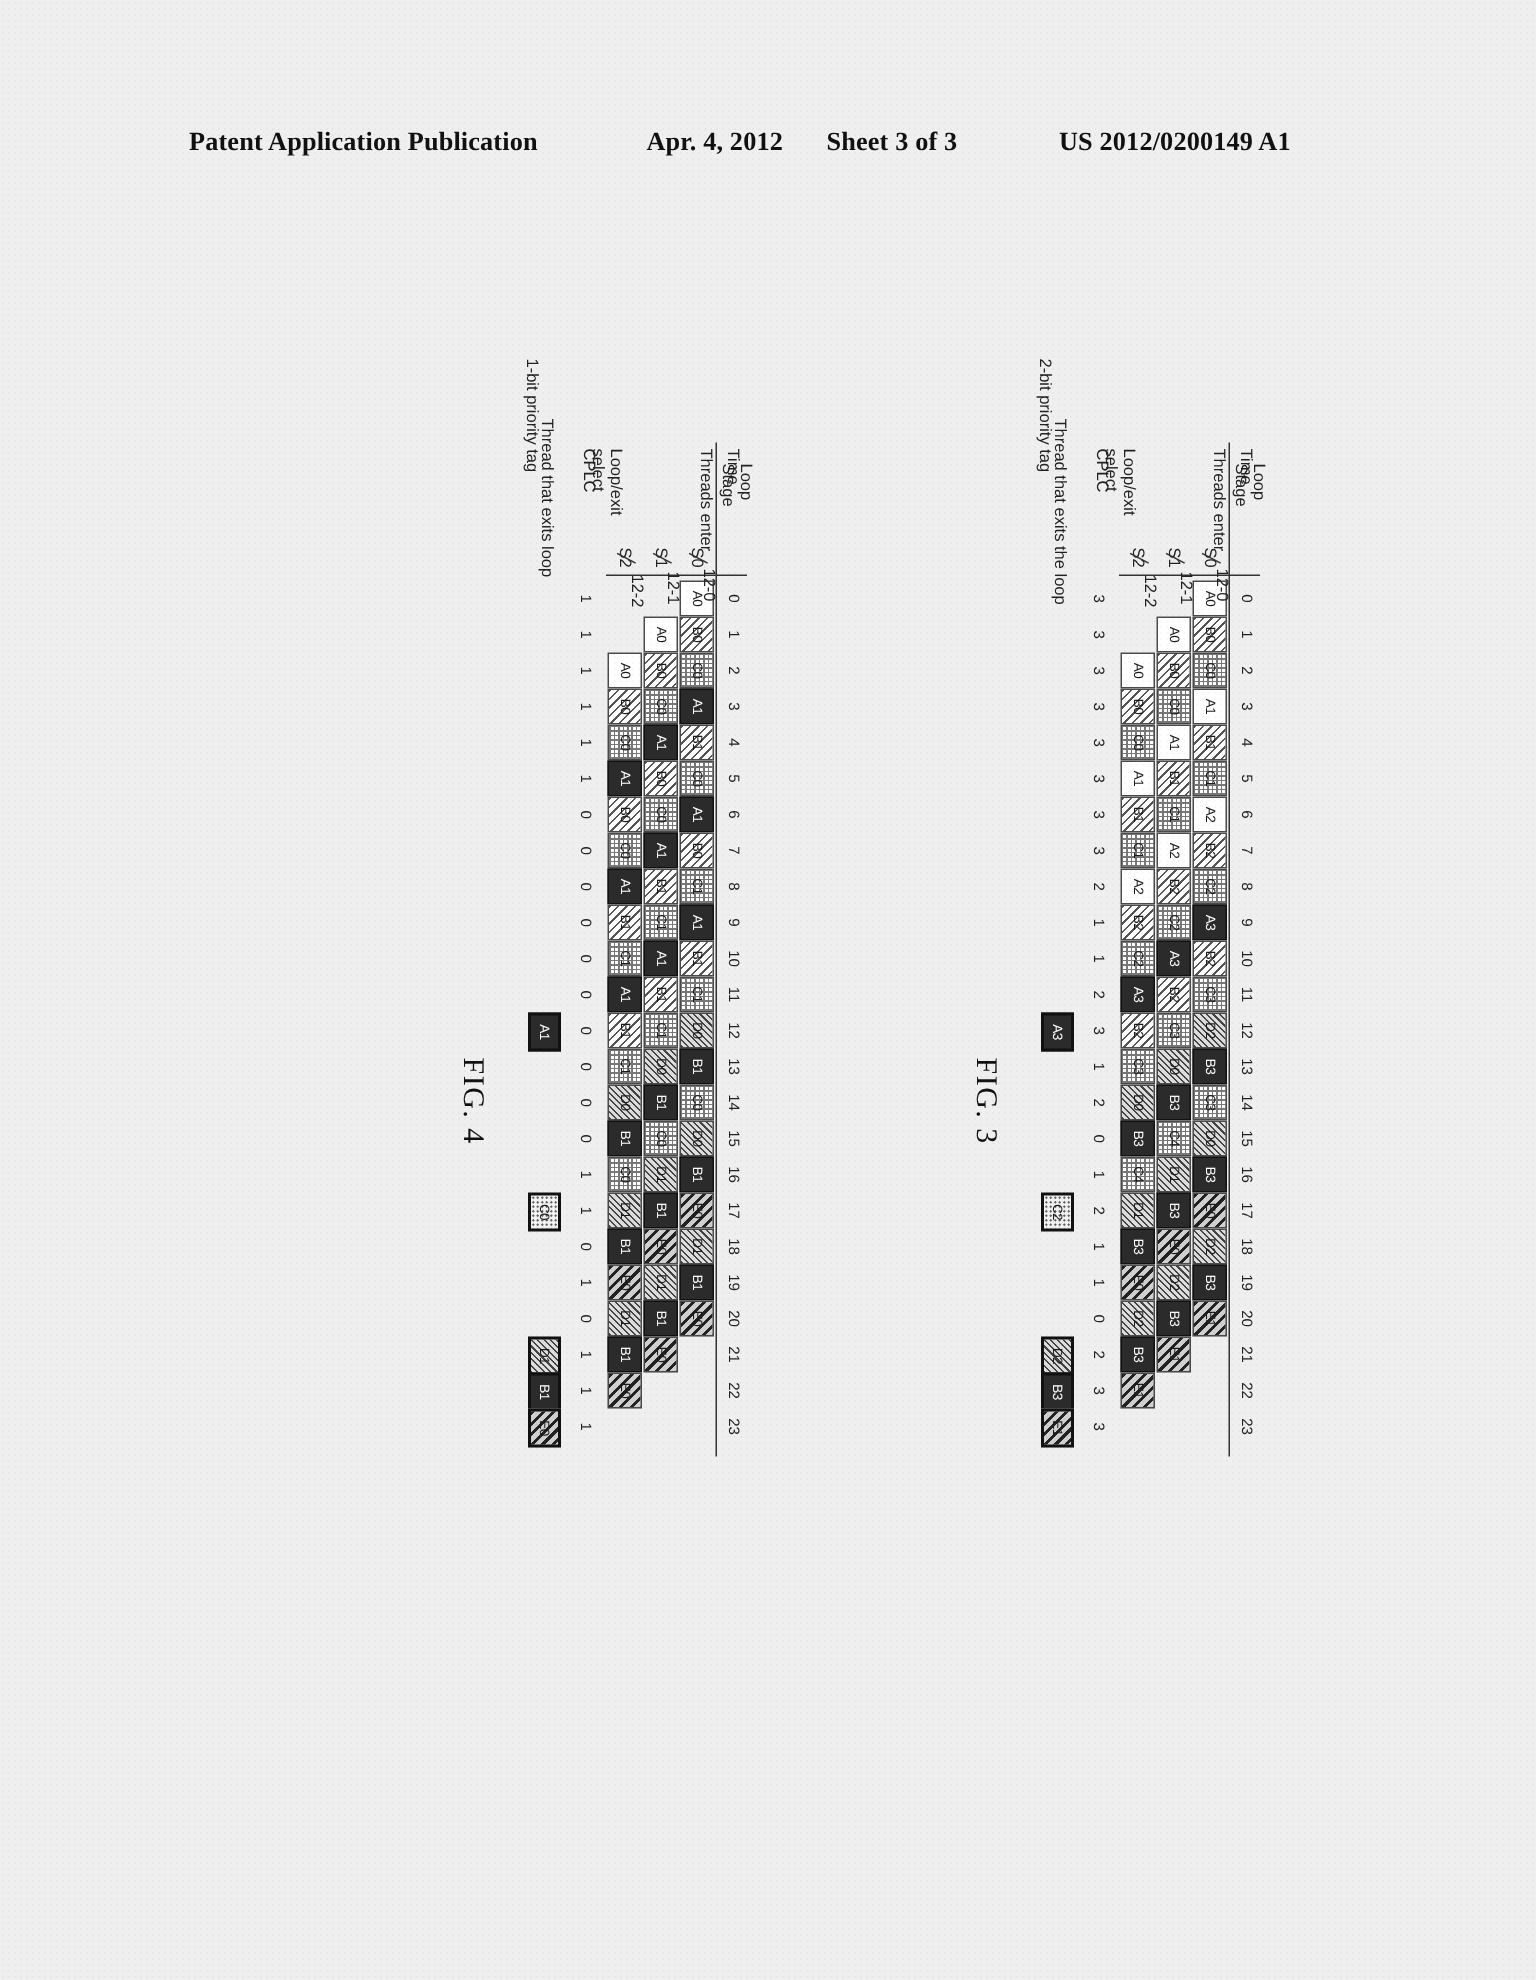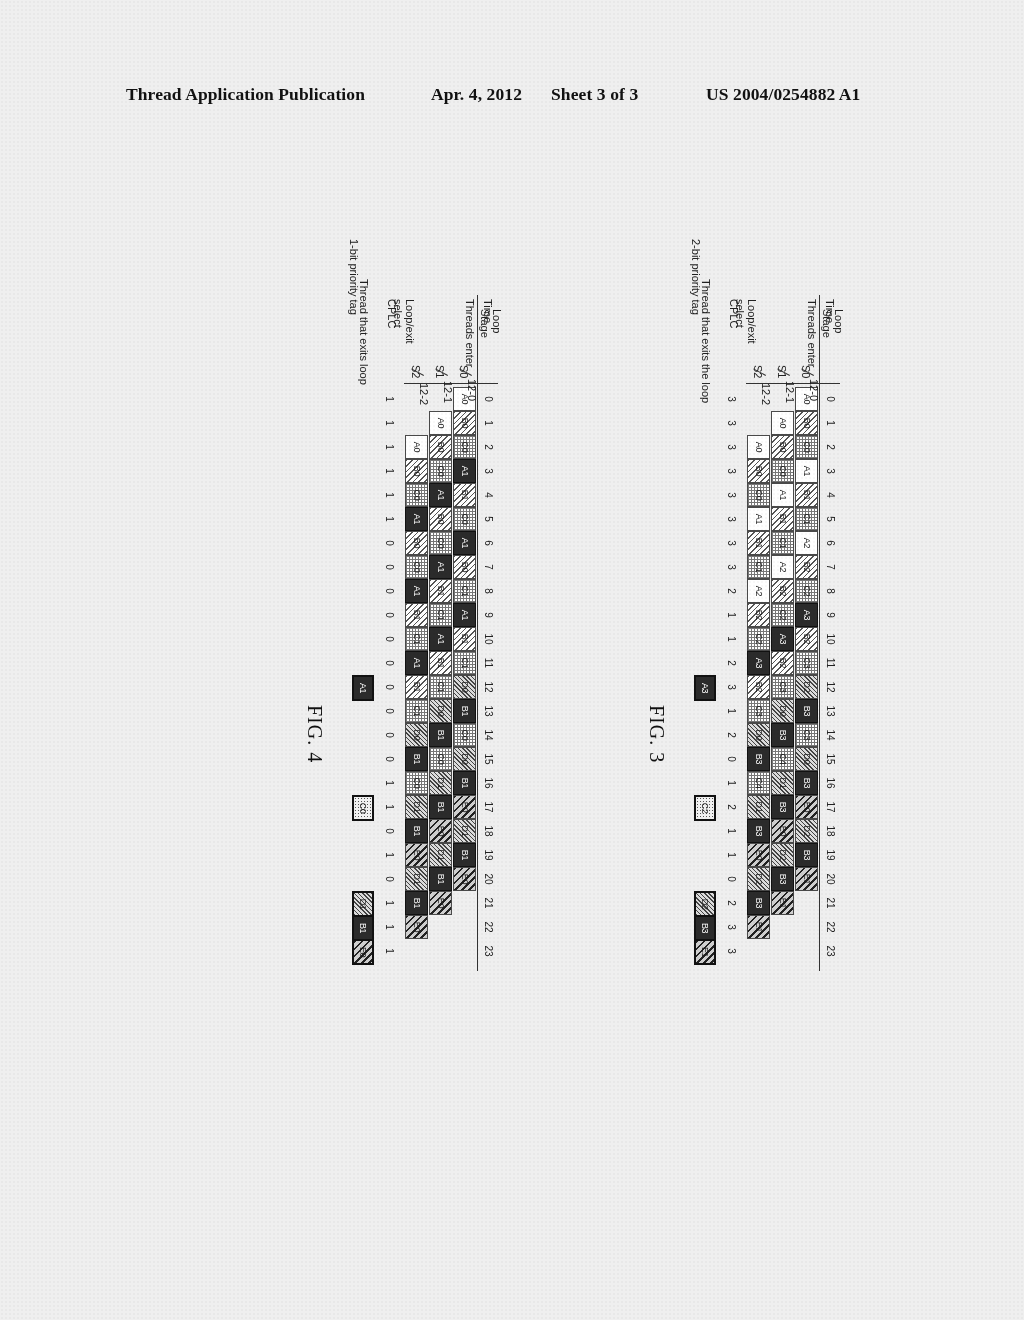--- a/index.html
+++ b/index.html
@@ -173,24 +173,24 @@
     pointer-events:none;
     background-image:radial-gradient(rgba(0,0,0,.05) 30%,transparent 31%);
     background-size:4px 4px;
     opacity:.55;
   }
 </style>
 </head>
 <body>
 
 <div class="page-header">
-  <span class="ph-pub">Thread Application Publication</span>
+  <span class="ph-pub">Patent Application Publication</span>
   <span class="ph-date">Apr. 4, 2012</span>
   <span class="ph-sheet">Sheet 3 of 3</span>
-  <span class="ph-num">US 2004/0254882 A1</span>
+  <span class="ph-num">US 2012/0200149 A1</span>
 </div>
 
 <div id="rot-wrap">
   <div class="figure" id="figure-3">
       <div class="tag-label" style="left: 4px; top: 150px;">2-bit priority tag</div>
       <div class="tick-row" style="left: 152px;">
         <div class="tick" style="left: 0px;">0</div>
         <div class="tick" style="left: 24px;">1</div>
         <div class="tick" style="left: 48px;">2</div>
         <div class="tick" style="left: 72px;">3</div>

